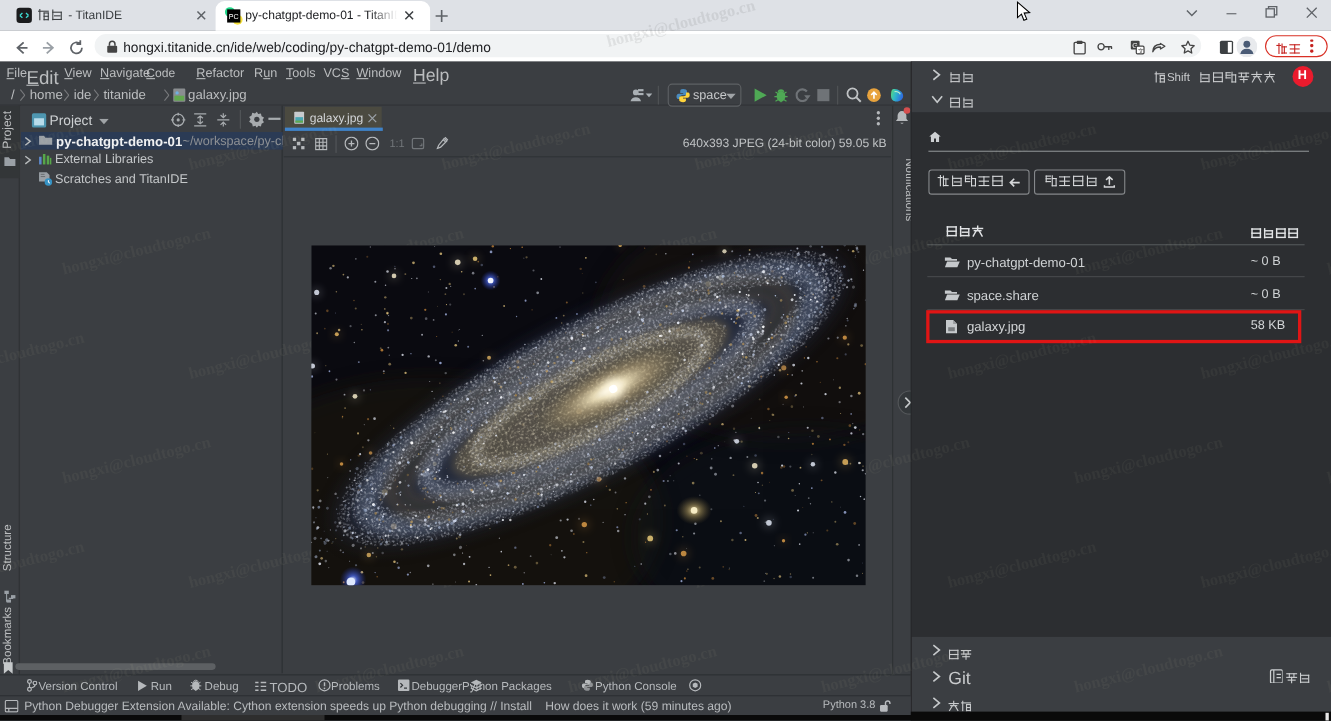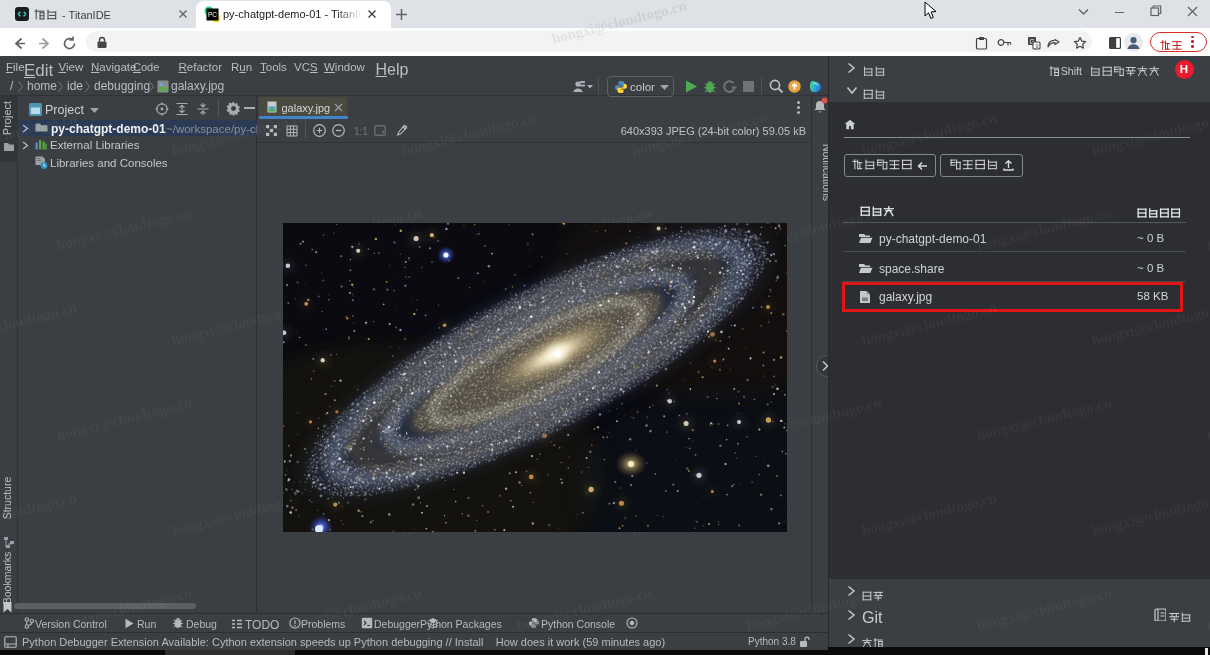--- a/index.html
+++ b/index.html
@@ -71,20 +71,21 @@
       <path d="M6.5 3.5L12 8.5l-5.5 5M12 8.5H3" stroke="#9aa0a6" stroke-width="1.7" fill="none"></path>
     </svg>
     <svg class="ico" style="left:61px;top:35px" width="17" height="17">
       <path d="M13.5 8.5a5 5 0 1 1-1.7-3.7M12 1.5v3.5H8.5" stroke="#5f6368" stroke-width="1.6" fill="none"></path>
     </svg>
     <div class="abs" style="left:86px;top:31px;width:1006px;height:21px;background:#f1f3f4;border-radius:11px"></div>
     <svg class="ico" style="left:96px;top:36px" width="12" height="13">
       <rect x="1.5" y="5.5" width="9" height="6.5" rx="1" fill="#444"></rect>
       <path d="M3.5 5.5V4a2.5 2.5 0 0 1 5 0v1.5" stroke="#444" stroke-width="1.4" fill="none"></path>
     </svg>
+    <div class="abs" style="left:112px;top:36px;font-size:12.5px;color:#202124">hongxi.titanide.cn/ide/web/coding/py-chatgpt-demo-01/demo</div>
     <svg class="ico" style="left:975px;top:36px" width="13" height="14">
       <rect x="1.5" y="2.5" width="10" height="10.5" rx="1" stroke="#444" stroke-width="1.2" fill="none"></rect>
       <rect x="4" y="1" width="5" height="3" rx="0.5" fill="#444"></rect>
     </svg>
     <svg class="ico" style="left:997px;top:38px" width="15" height="9">
       <circle cx="4" cy="4.5" r="2.8" stroke="#444" stroke-width="1.2" fill="none"></circle>
       <path d="M6.8 4.5h7M11 4.5v3M13.5 4.5v2" stroke="#444" stroke-width="1.2" fill="none"></path>
     </svg>
     <svg class="ico" style="left:1027px;top:36px" width="14" height="14">
       <rect x="1" y="1" width="8" height="8" rx="1" fill="#444"></rect>
@@ -147,21 +148,21 @@
       <path d="M0.5 0.5l4 5-4 5" stroke="#77797c" stroke-width="1" fill="none"></path>
     </svg>
     <div class="abs" style="left:27px;top:79px;font-size:12px;color:#bbbdbf">home</div>
     <svg class="ico" style="left:58px;top:81px" width="5" height="11">
       <path d="M0.5 0.5l4 5-4 5" stroke="#77797c" stroke-width="1" fill="none"></path>
     </svg>
     <div class="abs" style="left:67px;top:79px;font-size:12px;color:#bbbdbf">ide</div>
     <svg class="ico" style="left:84.5px;top:81px" width="5" height="11">
       <path d="M0.5 0.5l4 5-4 5" stroke="#77797c" stroke-width="1" fill="none"></path>
     </svg>
-    <div class="abs" style="left:94px;top:79px;font-size:12px;color:#bbbdbf">debugging</div>
+    <div class="abs" style="left:94px;top:79px;font-size:12px;color:#bbbdbf">titanide</div>
     <svg class="ico" style="left:149px;top:81px" width="5" height="11">
       <path d="M0.5 0.5l4 5-4 5" stroke="#77797c" stroke-width="1" fill="none"></path>
     </svg>
     <svg class="ico" style="left:157px;top:80px" width="12" height="13">
       <rect x="0.5" y="0.5" width="11" height="12" rx="1" fill="#8a8d90"></rect>
       <rect x="1.5" y="7" width="9" height="4.5" fill="#62a84e"></rect>
       <circle cx="4" cy="4.5" r="1.5" fill="#6fb0e0"></circle>
     </svg>
     <div class="abs" style="left:171px;top:79px;font-size:12px;color:#bbbdbf">galaxy.jpg</div>
     <svg class="ico" style="left:571px;top:79px" width="22" height="15">
@@ -170,21 +171,21 @@
 <rect x="9" y="2" width="5" height="2" fill="#aab0b5"></rect>
       <rect x="9" y="5.5" width="5" height="2" fill="#aab0b5"></rect>
 <path d="M16 6l3 3.5L22 6z" fill="#aab0b5"></path>
     </svg>
     <div class="abs" style="left:598px;top:78px;width:1px;height:17px;background:#515457"></div>
     <div class="abs" style="left:607px;top:76px;width:67px;height:21px;border:1px solid #5e6164;border-radius:4px"></div>
     <svg class="ico" style="left:614px;top:80px" width="14" height="14" viewBox="0 0 14 14">
 <path d="M7 1c-2 0-2.6.9-2.6 1.8V4.5h2.7v.7H2.9C1.9 5.2 1 5.9 1 7.7 1 9.5 1.9 10 2.9 10h1.4V8.3c0-1 .9-1.8 1.9-1.8h2.7c.9 0 1.6-.7 1.6-1.6V2.8C10.5 1.9 9 1 7 1z" fill="#4b8bbe"></path>
 <path d="M7 13c2 0 2.6-.9 2.6-1.8V9.5H6.9v-.7h4.2c1 0 1.9-.7 1.9-2.5C13 4.5 12.1 4 11.1 4H9.7v1.7c0 1-.9 1.8-1.9 1.8H5.1c-.9 0-1.6.7-1.6 1.6v2.1C3.5 12.1 5 13 7 13z" fill="#ffd43b"></path>
     </svg>
-    <div class="abs" style="left:630px;top:80.5px;font-size:11.5px;color:#c7c9cb">color</div>
+    <div class="abs" style="left:630px;top:80.5px;font-size:11.5px;color:#c7c9cb">space</div>
     <svg class="ico" style="left:660px;top:85px" width="9" height="6">
       <path d="M0 0l4.5 5L9 0z" fill="#9fa3a6"></path>
     </svg>
     <svg class="ico" style="left:684px;top:79px" width="14" height="15">
       <path d="M2 1.5l11 6-11 6z" fill="#4fa955"></path>
     </svg>
     <svg class="ico" style="left:703px;top:79px" width="14" height="15" viewBox="0 0 14 15">
 <ellipse cx="7" cy="8.6" rx="4" ry="4.8" fill="#4fa955"></ellipse>
       <path d="M4.5 4.5a2.8 2.8 0 0 1 5 0" stroke="#4fa955" stroke-width="1.6" fill="none"></path>
 <path d="M7 4v10M1 8.8h12M2 4.7l3 1.8M12 4.7L9 6.5M2 13l3-1.8M12 13l-3-1.8" stroke="#4fa955" stroke-width="1.1"></path>
@@ -275,21 +276,21 @@
       <rect x="7.5" y="2.5" width="2.3" height="8" fill="#57a64a"></rect>
       <rect x="10.4" y="4.5" width="1.4" height="6" fill="#57a64a"></rect>
     </svg>
     <div class="abs" style="left:50px;top:138.5px;font-size:11.5px;color:#c4c7c9">External Libraries</div>
     <svg class="ico" style="left:35px;top:156px" width="13" height="13">
       <path d="M0.5 0.5h7l2.5 2.5V9H0.5z" fill="#9aa0a6"></path>
       <path d="M2 2.5h3.5M2 4.5h4" stroke="#6a6e71" stroke-width="0.9"></path>
 <circle cx="9" cy="9.5" r="3.4" fill="#3592c4"></circle>
       <path d="M9 7.8v1.9l1.5 0.8" stroke="#fff" stroke-width="0.9" fill="none"></path>
     </svg>
-    <div class="abs" style="left:50px;top:156.5px;font-size:11.5px;color:#c4c7c9">Libraries and Consoles</div>
+    <div class="abs" style="left:50px;top:156.5px;font-size:11.5px;color:#c4c7c9">Scratches and TitanIDE</div>
     <div class="abs" style="left:14px;top:603px;width:182px;height:6px;border-radius:3px;background:#5d6063"></div>
     <div class="abs" style="left:259px;top:96.5px;width:88px;height:20px;background:#4b4a40"></div>
     <div class="abs" style="left:259px;top:116.2px;width:89px;height:2.8px;background:#4083c9"></div>
     <svg class="ico" style="left:267px;top:101px" width="10" height="12">
       <rect x="0.5" y="0.5" width="9" height="11" rx="0.8" fill="#c8cbce"></rect>
       <rect x="1.5" y="5.5" width="7" height="5" fill="#4aa7b3"></rect>
       <rect x="1.5" y="8.6" width="7" height="1.9" fill="#62a84e"></rect>
     </svg>
     <div class="abs" style="left:281.5px;top:101.5px;font-size:11px;color:#d4d6d8">galaxy.jpg</div>
     <svg class="ico" style="left:334px;top:103px" width="9" height="9">

